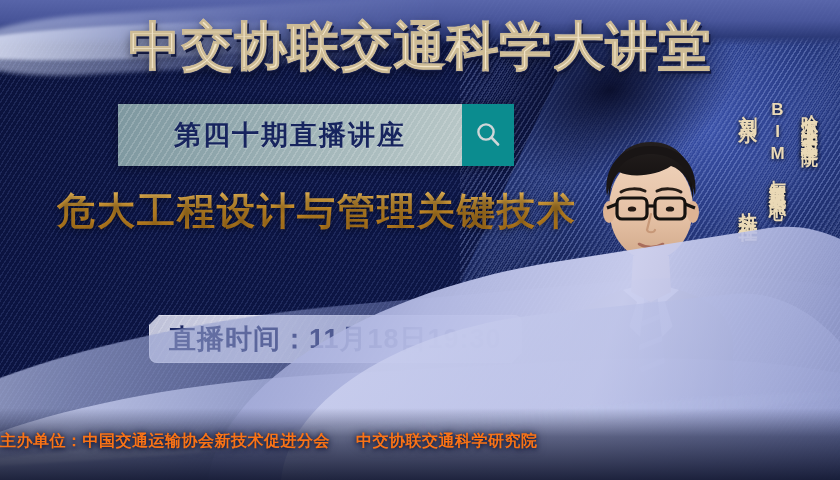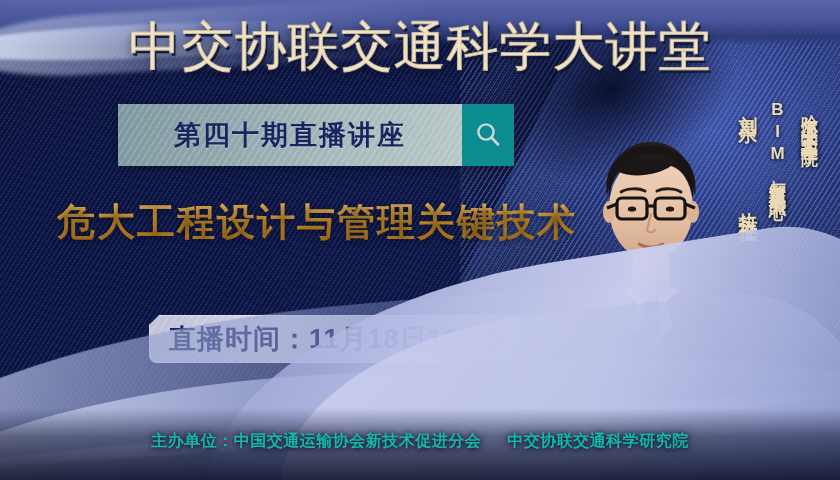--- a/index.html
+++ b/index.html
@@ -121,21 +121,21 @@
     position:absolute; left:0; right:0; bottom:0; height:72px;
     background:linear-gradient(180deg, rgba(10,16,46,0) 0%, rgba(10,16,46,.55) 40%, rgba(8,13,38,.88) 100%);
   }
 
   
   .main-title{
     position:absolute; left:0; right:0; top:17px;
     text-align:center;
     font-size:52px;
     line-height:58px;
-    font-weight:normal;
+    font-weight:bold;
     letter-spacing:1px;
     color:#f1e3c6;
     text-shadow:
       0 0 2px rgba(120,130,190,.9),
       2px 3px 0 rgba(14,20,56,.95),
       0 4px 10px rgba(0,0,0,.55);
     -webkit-text-stroke:.8px #cdbb95;
     white-space:nowrap;
   }
 
@@ -176,21 +176,20 @@
     font-size:38px; line-height:46px;
     font-weight:bold;
     letter-spacing:2px;
     color:#d99a2b;
     background:linear-gradient(180deg,#efc061 0%, #d9982a 48%, #c07f1c 100%);
     -webkit-background-clip:text;
     background-clip:text;
     -webkit-text-fill-color:transparent;
     text-shadow:0 2px 6px rgba(0,0,0,.45);
     white-space:nowrap;
-    margin-top:11px;
   }
 
   
   .time-pill{
     position:absolute; left:149px; top:315px;
     height:48px;
     padding:0 20px;
     display:flex; align-items:center;
     border-radius:8px;
     background:linear-gradient(105deg, rgba(214,216,236,.88) 0%, rgba(228,229,244,.93) 35%, rgba(206,210,234,.90) 70%, rgba(188,194,224,.86) 100%);
@@ -245,24 +244,24 @@
   }
   .vcol-school{
     left:798px; top:100px;
     font-size:17px;
     letter-spacing:3px;
   }
 
   
   .footer{
     position:absolute; left:0; right:0; bottom:28px;
-    text-align:center;
+    text-align:left;
     font-size:16px; font-weight:bold;
     letter-spacing:.5px;
-    color:#14b8a6;
+    color:#f97316;
     text-shadow:0 1px 4px rgba(10,16,48,.9), 0 0 10px rgba(10,16,48,.7);
     white-space:nowrap;
   }
   .footer .gap{ display:inline-block; width:26px; }
 </style>
 </head>
 <body>
 
 <div id="poster">
 

